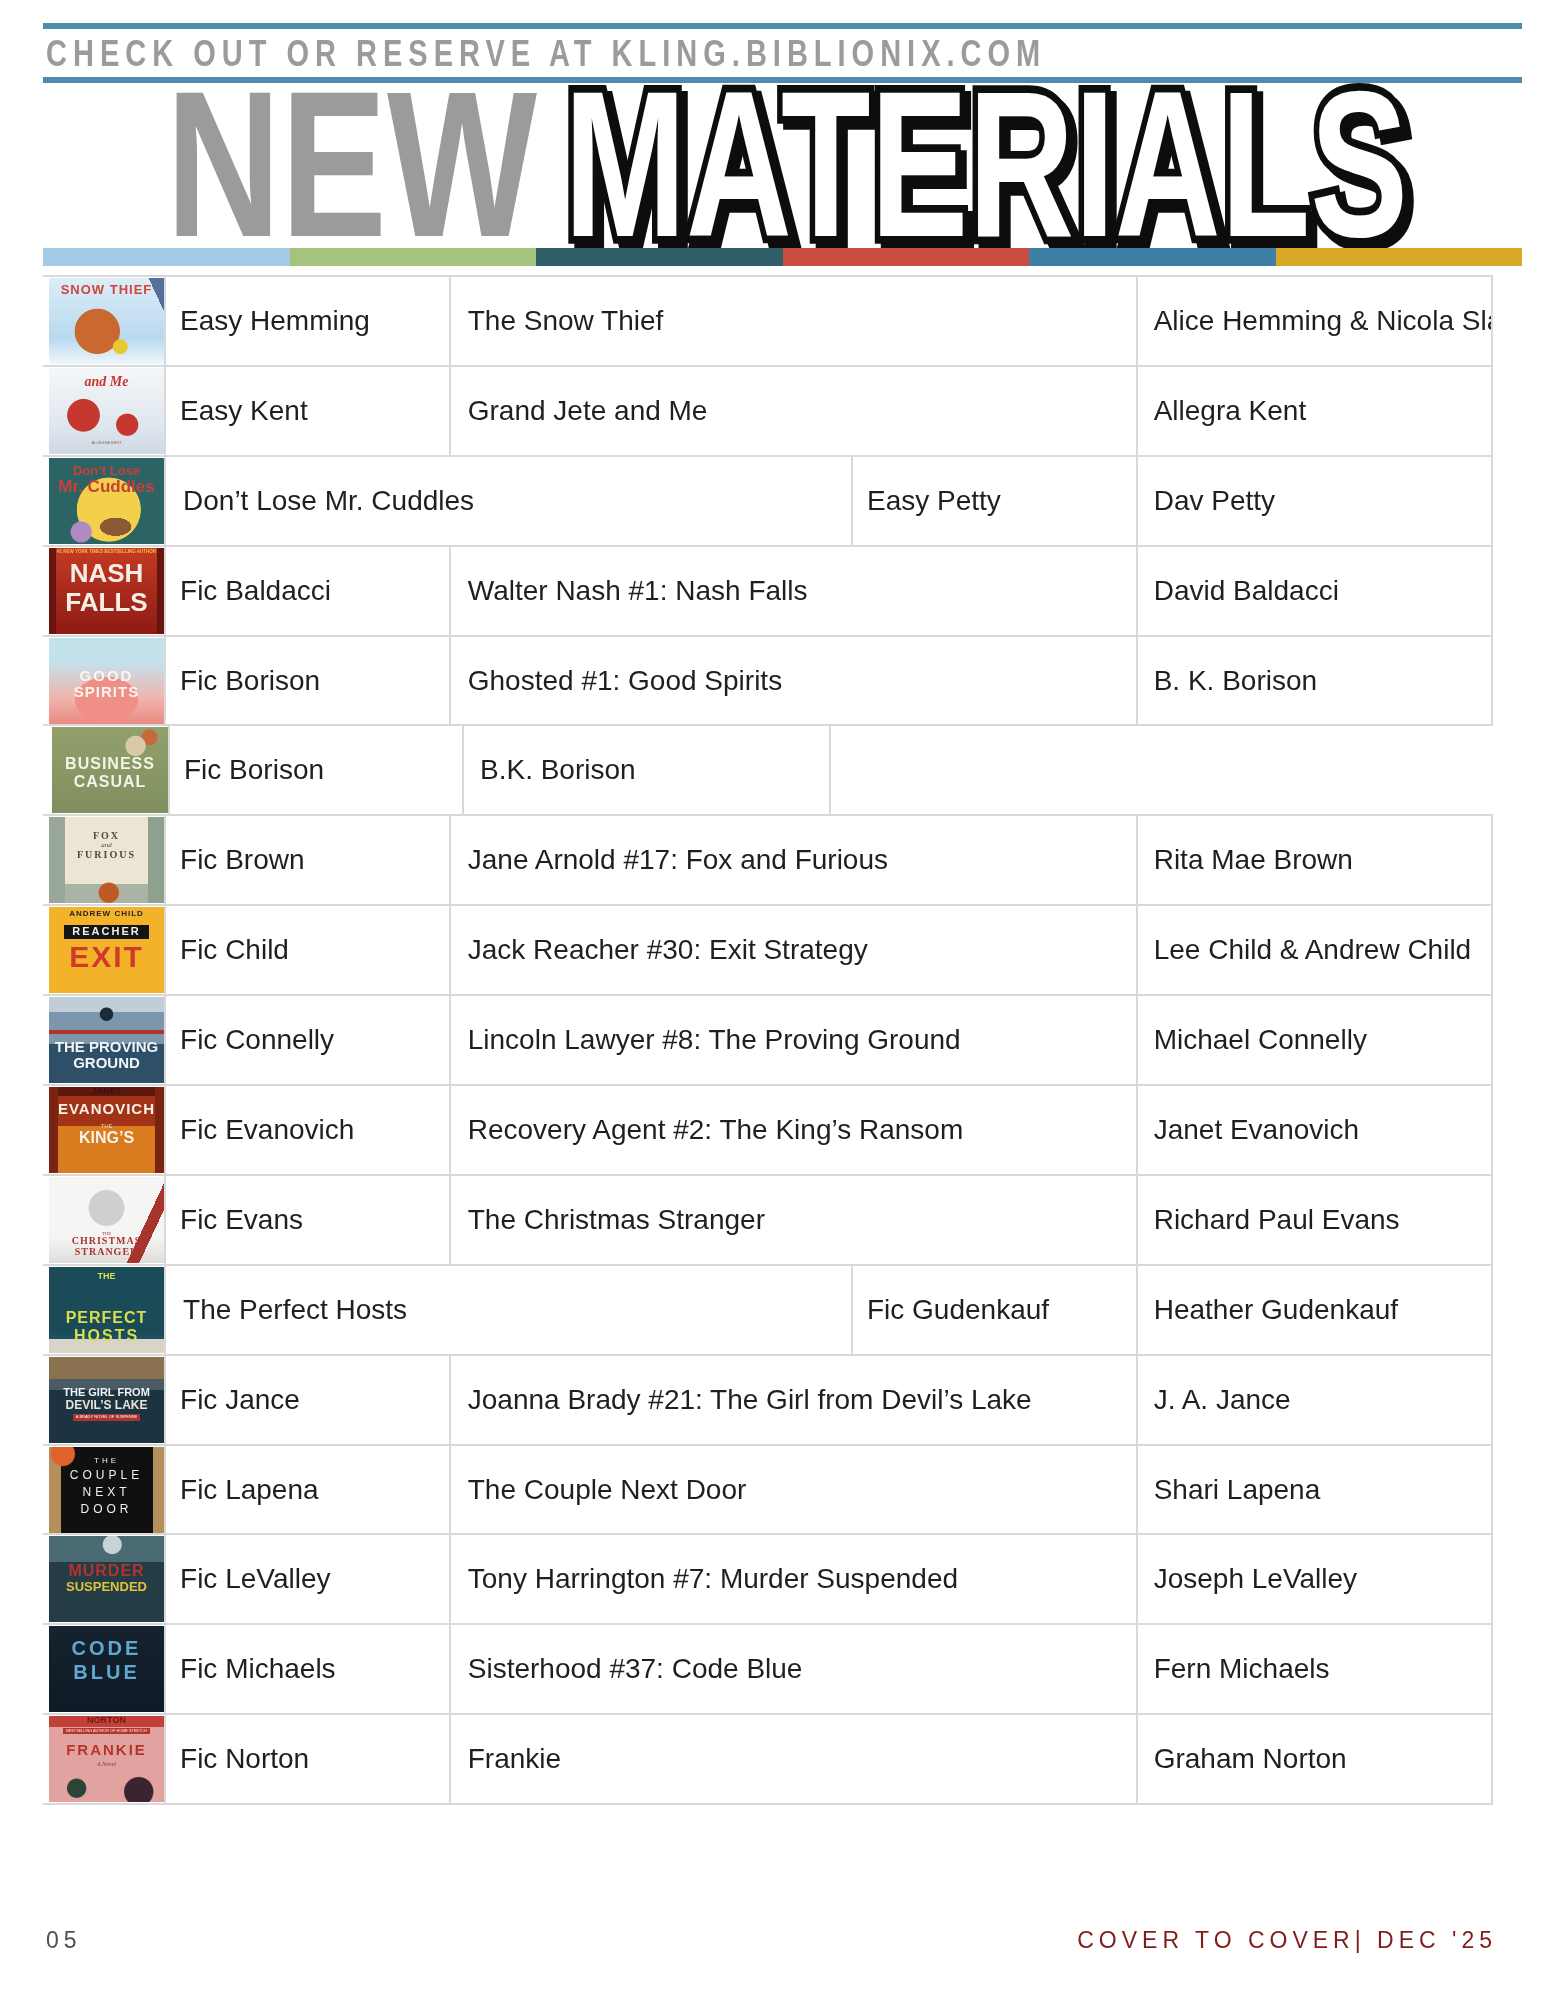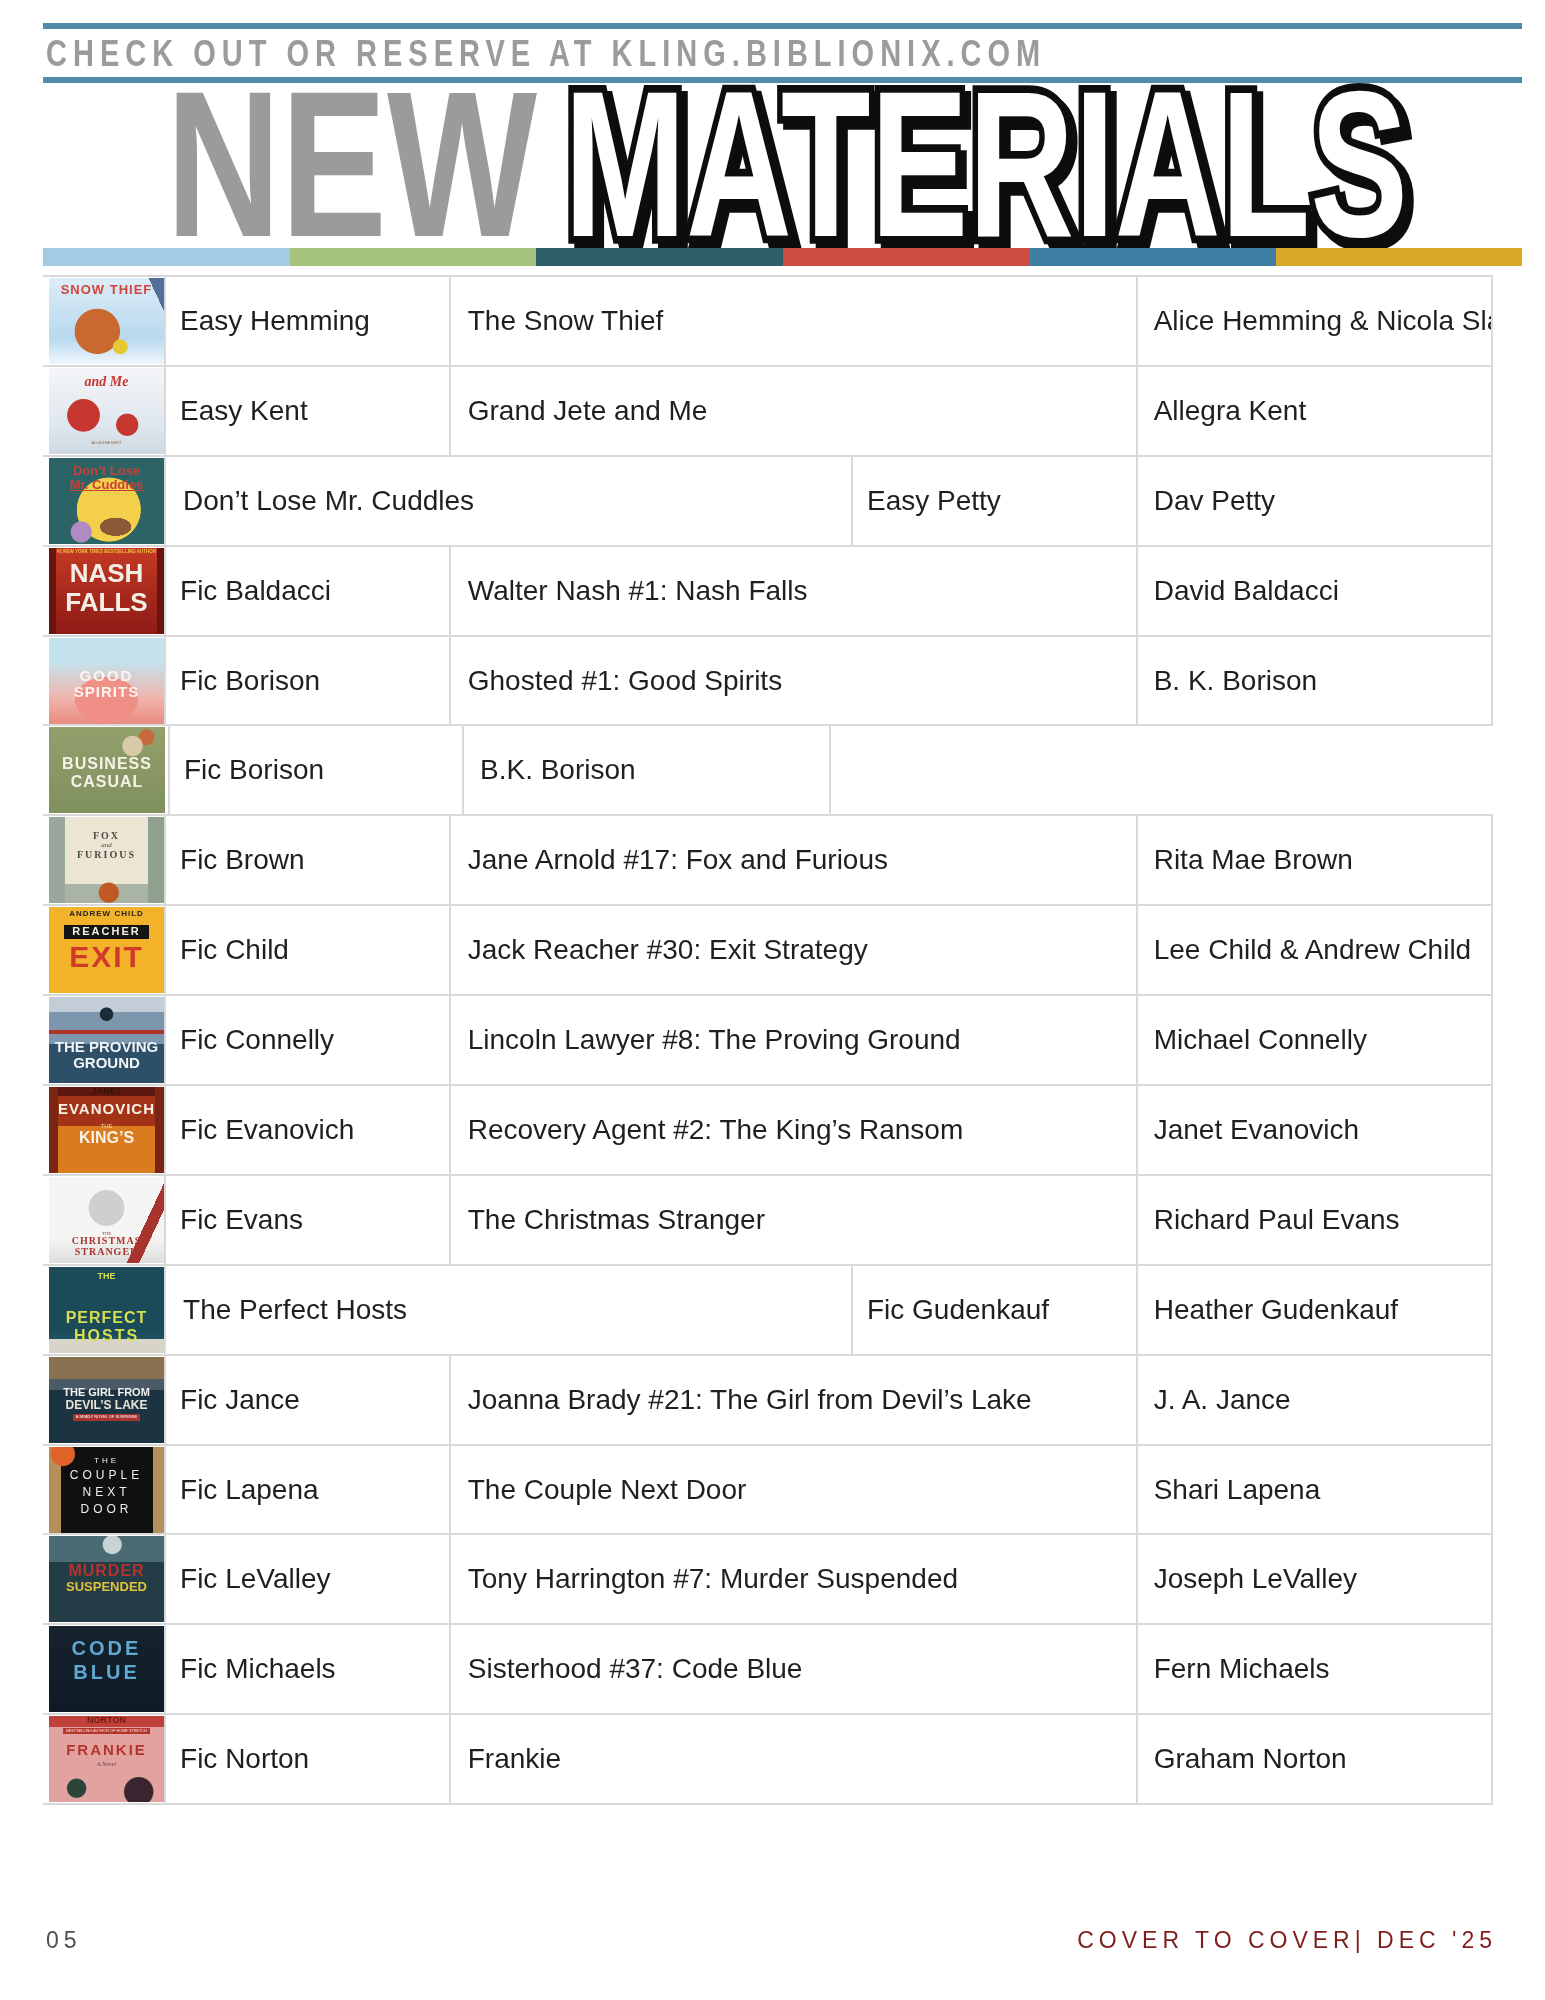--- a/index.html
+++ b/index.html
@@ -17,21 +17,21 @@
   .t-outline{fill:#ffffff;stroke:#0d0d0d;stroke-width:11;paint-order:stroke;font-weight:bold;
              font-family:"Liberation Sans",sans-serif;}
   .t-gray{fill:#9b9b9b;font-weight:bold;font-family:"Liberation Sans",sans-serif;}
   .stripe{position:absolute;left:43px;top:248px;width:1479px;height:18px;display:flex;}
   .stripe div{flex:1;}
   .mtable{position:absolute;left:43px;top:275px;width:1450px;border-top:2px solid #d9d9d9;}
   .row{display:flex;height:89.9px;border-bottom:2px solid #d9d9d9;box-sizing:border-box;
        background:#ffffff;}
   .cell{display:flex;align-items:center;box-sizing:border-box;white-space:nowrap;
         overflow:hidden;font-size:28px;color:#1f1f1f;}
-  .cover-cell{width:125px;padding:1px 0 1px 6px;}
+  .cover-cell{width:125px;padding:1px 0 1px 6px;justify-content:flex-end;}
   .call{width:294px;padding-left:14px;border-left:2px solid #d9d9d9;}
   .btitle{width:710px;padding-left:17px;border-left:2px solid #d9d9d9;}
   .author{width:369px;padding-left:16px;border-left:2px solid #d9d9d9;
           border-right:2px solid #d9d9d9;}
   .cover{width:116px;height:86px;display:flex;flex-direction:column;align-items:center;
          overflow:hidden;line-height:1.08;text-align:center;}
   .cover span{display:block;white-space:nowrap;}
   #page-num{position:absolute;left:46px;top:1927px;font-size:23px;letter-spacing:5px;
             color:#4f4f4f;}
   #issue{position:absolute;right:48px;top:1927px;font-size:23px;letter-spacing:5px;
@@ -82,21 +82,21 @@
     </div>
     <div class="cell call">Easy Kent</div>
     <div class="cell btitle">Grand Jete and Me</div>
     <div class="cell author">Allegra Kent</div>
   </div>
 
   <div class="row">
     <div class="cell cover-cell">
       <div class="cover" style="background: radial-gradient(26px 15px at 58% 80%, rgb(138, 90, 54) 0px, rgb(138, 90, 54) 60%, rgba(0, 0, 0, 0) 61%), radial-gradient(circle at 28% 86%, rgb(176, 138, 194) 0px, rgb(176, 138, 194) 9%, rgba(0, 0, 0, 0) 10%), radial-gradient(circle at 52% 60%, rgb(243, 207, 75) 0px, rgb(243, 207, 75) 40%, rgb(44, 100, 102) 41%);">
           <span style="color: rgb(196, 64, 56); font-size: 13px; font-weight: 700; margin-top: 6px;">Don’t Lose</span>
-          <span style="color: rgb(196, 64, 56); font-size: 13px; font-weight: 700; text-decoration: underline;">Mr. Cuddles</span>
+          <span style="color: rgb(196, 64, 56); font-size: 17px; font-weight: 700;">Mr. Cuddles</span>
         </div>
     </div>
     <div class="cell btitle">Don’t Lose Mr. Cuddles</div>
     <div class="cell call">Easy Petty</div>
     <div class="cell author">Dav Petty</div>
   </div>
 
   <div class="row">
     <div class="cell cover-cell">
       <div class="cover" style="background: linear-gradient(90deg, rgb(106, 20, 16) 0px, rgb(106, 20, 16) 6%, rgba(0, 0, 0, 0) 6%, rgba(0, 0, 0, 0) 94%, rgb(106, 20, 16) 94%), linear-gradient(rgb(196, 58, 36), rgb(142, 27, 21));">

